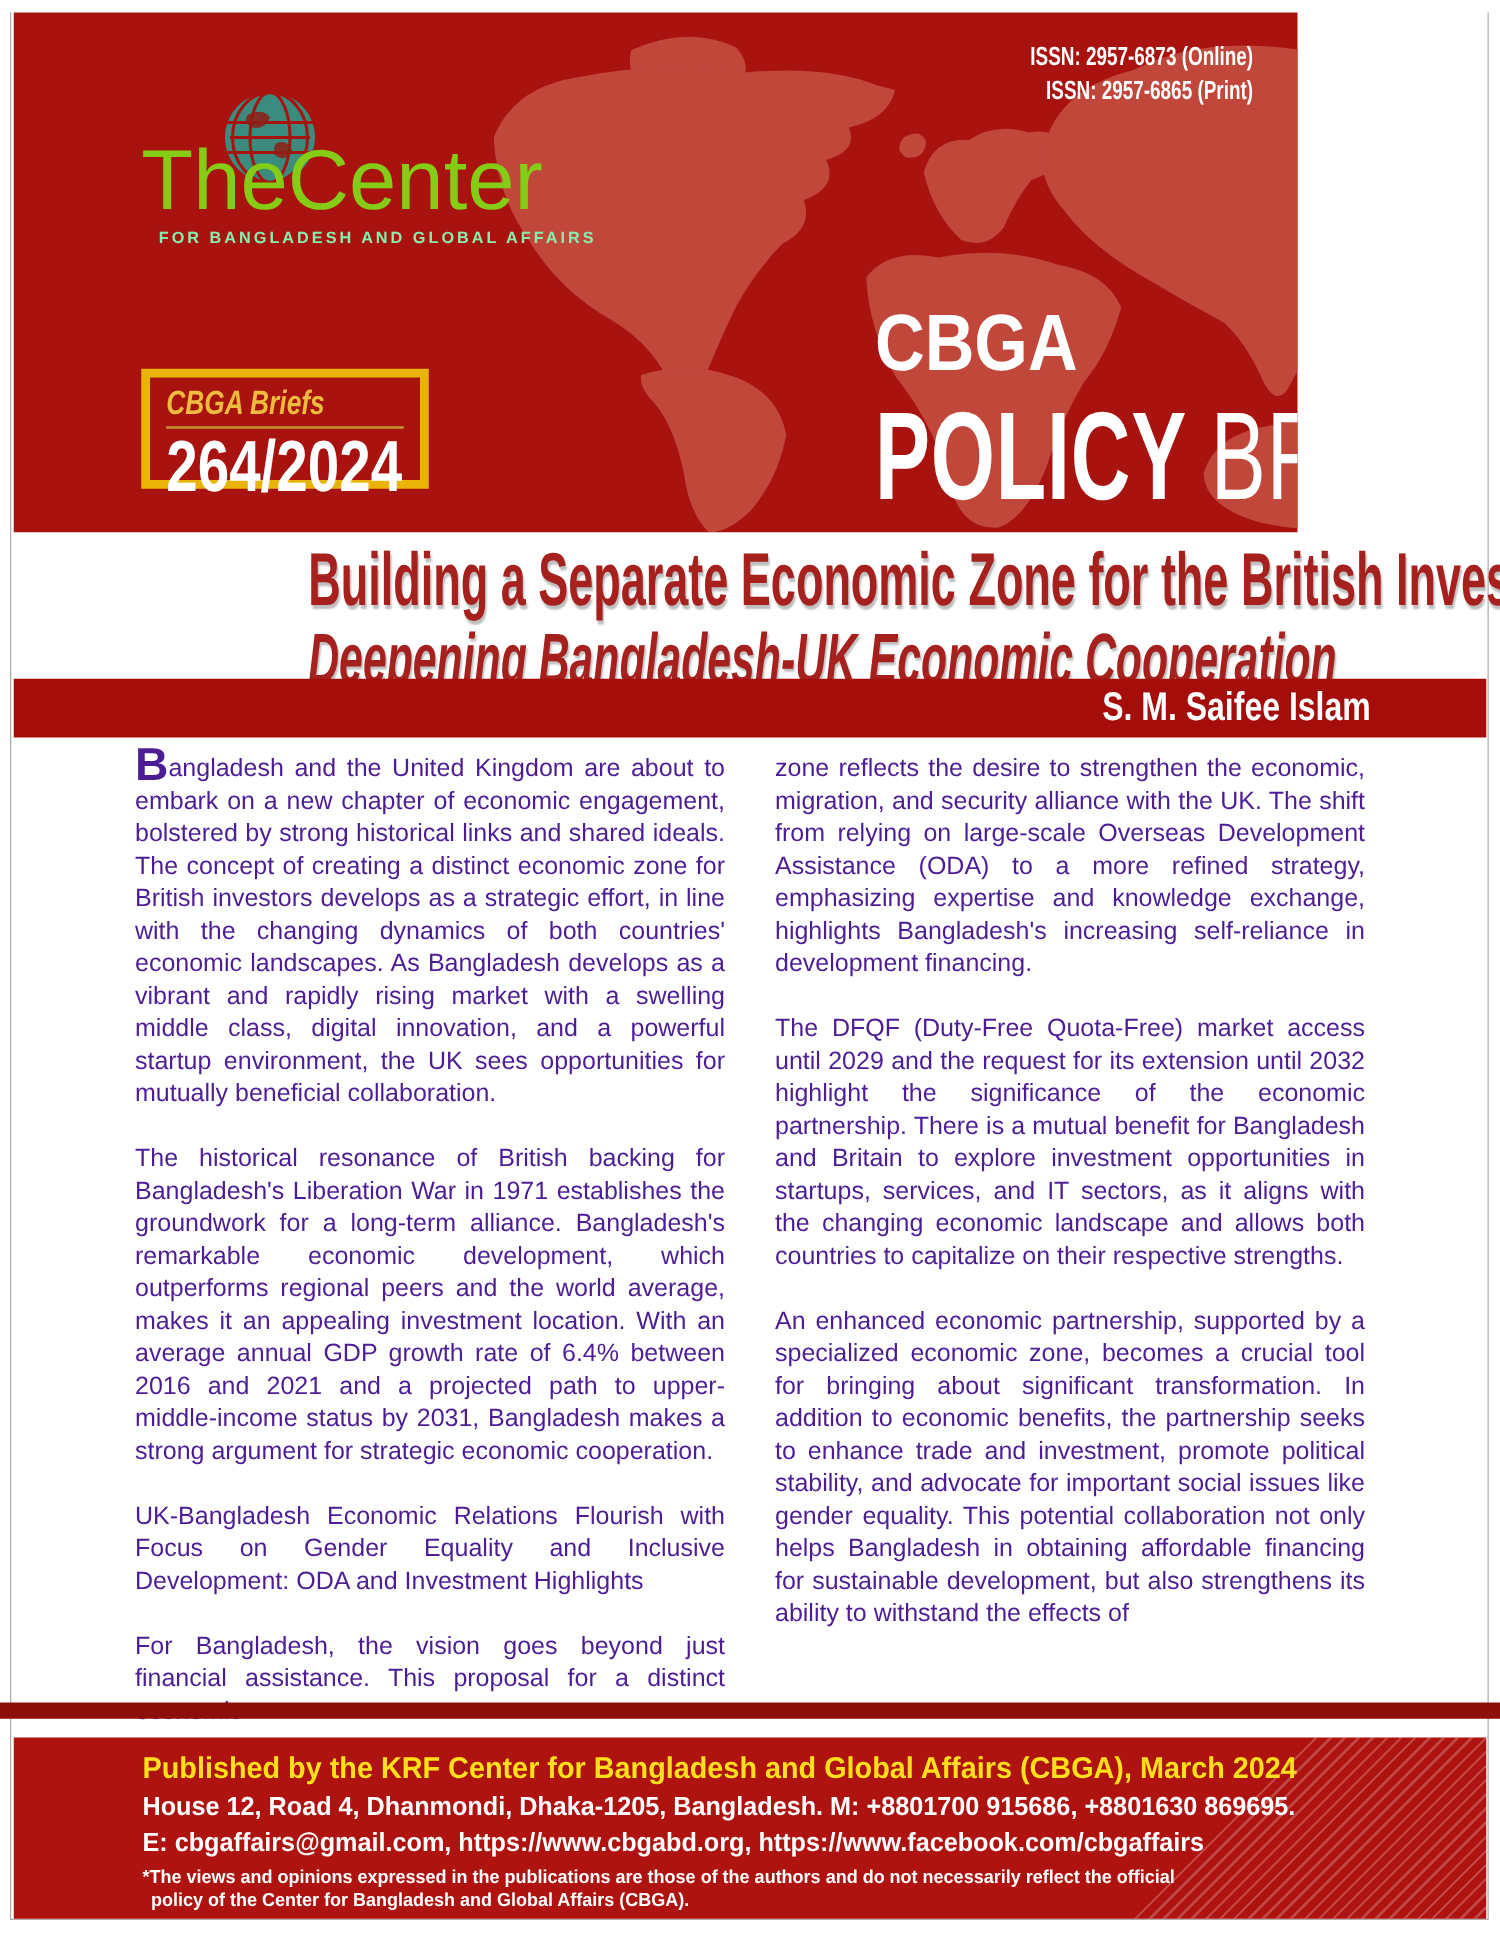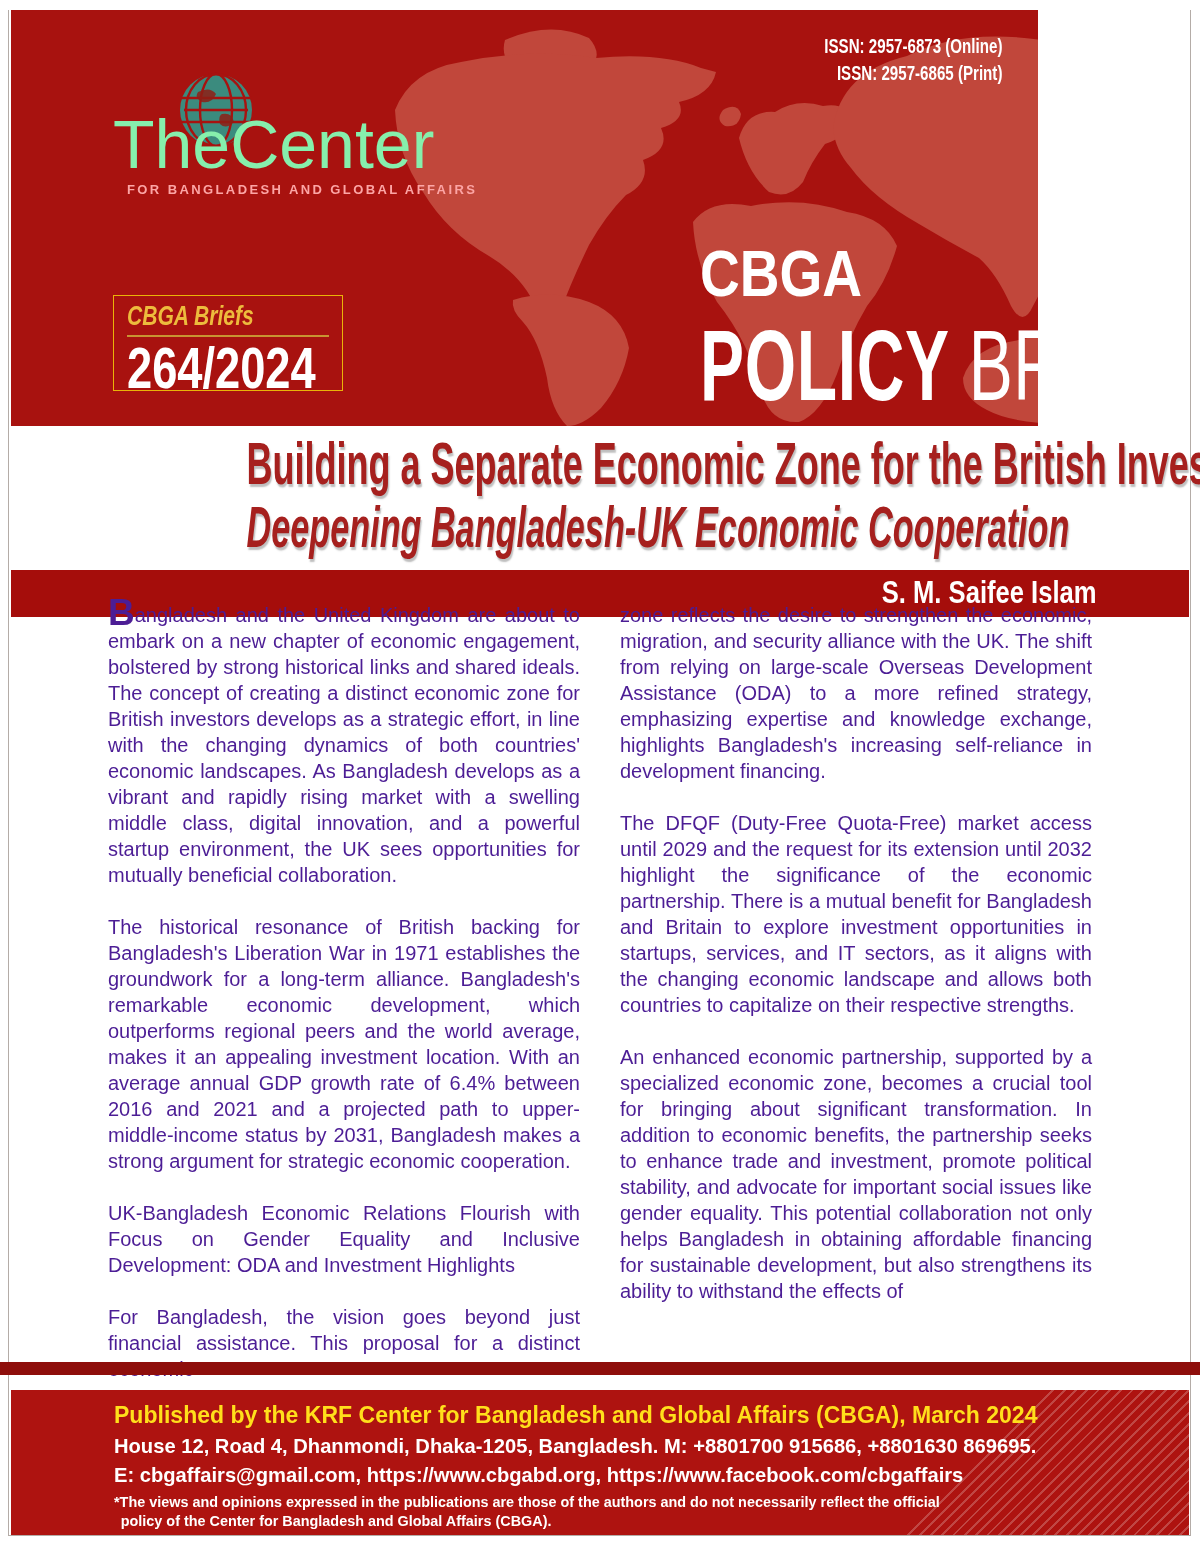--- a/index.html
+++ b/index.html
@@ -19,30 +19,30 @@
     background:#a8120f;overflow:hidden;
   }
   .worldmap{position:absolute;left:0;top:0;width:1178px;height:416px;}
   .issn{
     position:absolute;right:36px;top:22px;text-align:right;color:#ffffff;
     font-weight:700;font-size:21px;line-height:27px;white-space:nowrap;
     transform:scaleX(0.72);transform-origin:right top;
   }
   .globe{position:absolute;left:167px;top:62px;width:76px;height:76px;}
   .logo-text{
-    position:absolute;left:102px;top:100px;color:#86efac;font-size:68px;
+    position:absolute;left:102px;top:100px;color:#84cc16;font-size:68px;
     font-weight:400;line-height:1;letter-spacing:0px;white-space:nowrap;
   }
   .logo-tagline{
-    position:absolute;left:116px;top:172px;color:#fca5a5;font-size:13px;
+    position:absolute;left:116px;top:172px;color:#86efac;font-size:13px;
     font-weight:700;letter-spacing:2.4px;white-space:nowrap;
   }
   .brief-box{
     position:absolute;left:102px;top:285px;width:230px;height:96px;
-    border:1px solid #eab308;box-sizing:border-box;padding:5px 13px 0 13px;
+    border:7px solid #eab308;box-sizing:border-box;padding:5px 13px 0 13px;
   }
   .brief-label{
     color:#edbb3d;font-size:27px;font-weight:700;font-style:italic;
     white-space:nowrap;transform:scaleX(0.78);transform-origin:left center;
   }
   .brief-rule{height:2px;background:#c89432;margin:3px 0 2px 0;}
   .brief-number{
     color:#ffffff;font-size:58px;font-weight:700;line-height:1;
     white-space:nowrap;transform:scaleX(0.78);transform-origin:left top;
   }
@@ -68,21 +68,21 @@
     white-space:nowrap;transform:scaleX(0.60);transform-origin:center top;
     text-shadow:2px 3px 2px rgba(110,110,110,0.45);
   }
   .doc-subtitle{
     margin-top:5px;color:#a6201e;font-size:57px;font-weight:700;font-style:italic;
     line-height:1;white-space:nowrap;transform:scaleX(0.60);transform-origin:center top;
     text-shadow:2px 3px 2px rgba(110,110,110,0.45);
   }
   
   .author-band{
-    position:absolute;left:11px;top:570px;width:1178px;height:47px;
+    position:absolute;left:11px;top:543px;width:1178px;height:47px;
     background:#a50d0b;
   }
   .author-name{
     position:absolute;right:92px;top:0;height:47px;line-height:45px;color:#ffffff;
     font-size:32px;font-weight:700;white-space:nowrap;
     transform:scaleX(0.80);transform-origin:right center;
   }
 
   
   .col{

